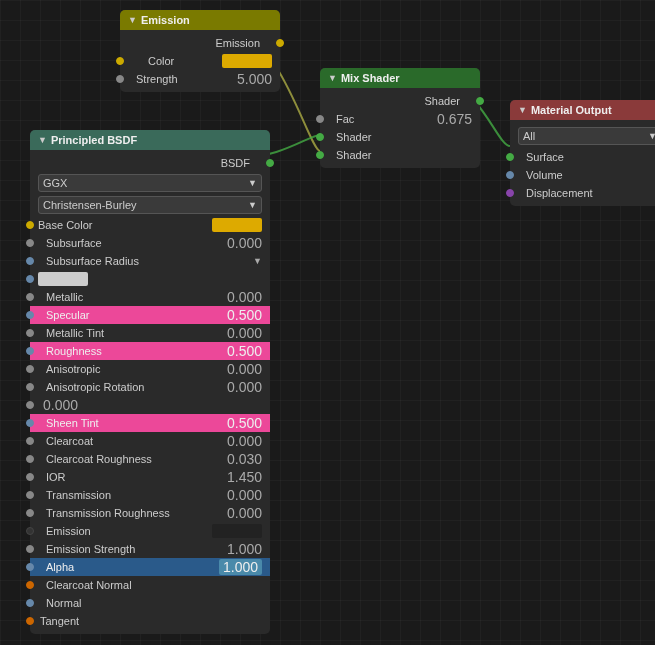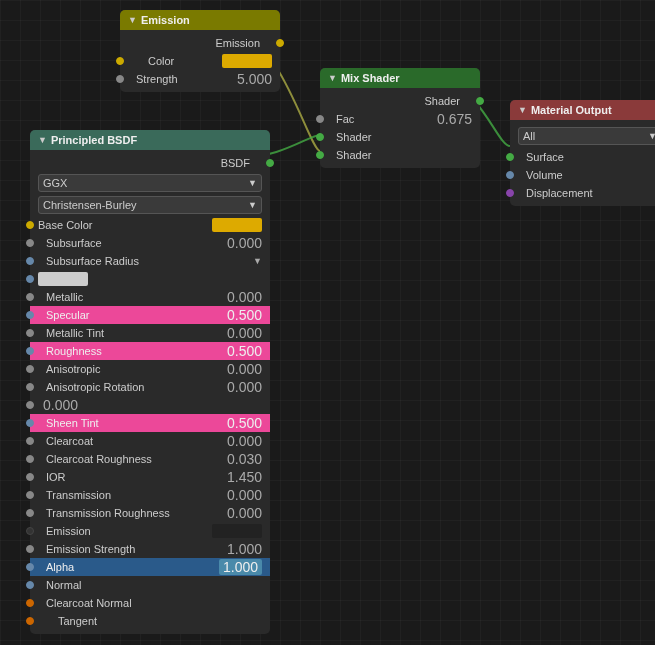--- a/index.html
+++ b/index.html
@@ -349,27 +349,27 @@
       <span class="value">1.000</span>
     </div>
 
     <div class="node-row" style="background:#2a5a8a;">
       <div class="socket left" style="background:#6688aa;border-color:#6688aa;"></div>
       <span class="label" style="margin-left:8px; color:#eee;">Alpha</span>
       <span class="value" style="color:#eee; background:#4a8aaa; padding: 0 4px; border-radius:2px;">1.000</span>
     </div>
 
     <div class="node-row">
-      <div class="socket left" style="background:#6688aa;border-color:#6688aa;"></div>
-      <span class="label" style="margin-left:8px;">Normal</span>
-    </div>
-
-    <div class="node-row">
       <div class="socket left orange"></div>
       <span class="label" style="margin-left:8px;">Clearcoat Normal</span>
     </div>
 
     <div class="node-row">
+      <div class="socket left" style="background:#6688aa;border-color:#6688aa;"></div>
+      <span class="label" style="margin-left:8px;">Normal</span>
+    </div>
+
+    <div class="node-row">
       <div class="socket left orange"></div>
-      <span class="label" style="margin-left:20px;">Tangent</span>
+      <span class="label" style="margin-left:2px;">Tangent</span>
     </div>
   </div>
 </div>
 
 </body></html>

